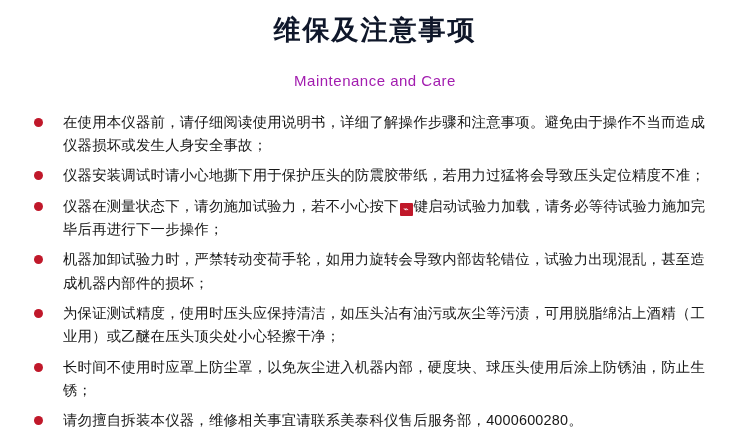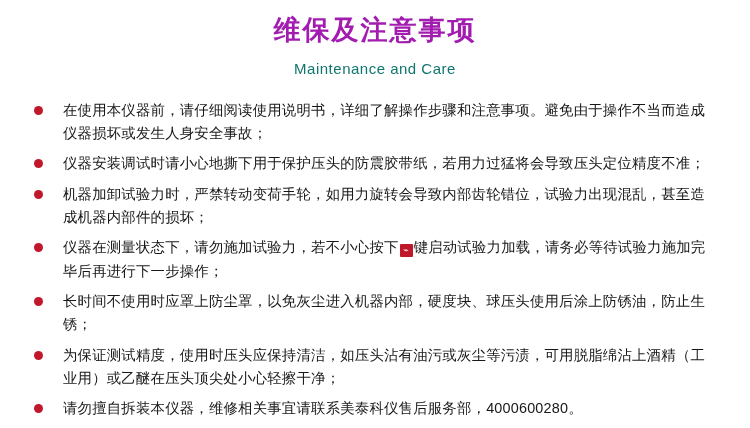--- a/index.html
+++ b/index.html
@@ -21,30 +21,30 @@
     box-sizing: border-box;
     padding: 0;
   }
   .header {
     text-align: center;
     padding-top: 14px;
   }
   .title-cn {
     font-size: 27px;
     font-weight: bold;
-    color: #a21caf;
+    color: #0f172a;
     letter-spacing: 2px;
     line-height: 1.25;
     margin: 0;
   }
   .title-en {
     font-size: 15px;
-    color: #0f766e;
+    color: #a21caf;
     letter-spacing: 0.5px;
-    margin-top: 12px;
+    margin-top: 24px;
     font-weight: normal;
   }
   .list {
     margin: 14px;
     padding: 0;
     list-style: none;
     margin-top: 22px;
   }
   .item {
     display: flex;
@@ -100,37 +100,37 @@
       <span class="item-text">在使用本仪器前，请仔细阅读使用说明书，详细了解操作步骤和注意事项。避免由于操作不当而造成仪器损坏或发生人身安全事故；</span>
     </li>
 
     <li class="item">
       <span class="bullet"></span>
       <span class="item-text">仪器安装调试时请小心地撕下用于保护压头的防震胶带纸，若用力过猛将会导致压头定位精度不准；</span>
     </li>
 
     <li class="item">
       <span class="bullet"></span>
-      <span class="item-text">机器加卸试验力时，严禁转动变荷手轮，如用力旋转会导致内部齿轮错位，试验力出现混乱，甚至造成机器内部件的损坏；</span>
+      <span class="item-text"><span>仪器在测量状态下，请勿施加试验力，若不小心按下</span><span class="load-icon">⌁</span><span>键启动试验力加载，请务必等待试验力施加完毕后再进行下一步操作；</span></span>
     </li>
 
     <li class="item">
       <span class="bullet"></span>
-      <span class="item-text"><span>仪器在测量状态下，请勿施加试验力，若不小心按下</span><span class="load-icon">⌁</span><span>键启动试验力加载，请务必等待试验力施加完毕后再进行下一步操作；</span></span>
+      <span class="item-text">机器加卸试验力时，严禁转动变荷手轮，如用力旋转会导致内部齿轮错位，试验力出现混乱，甚至造成机器内部件的损坏；</span>
     </li>
 
 
     <li class="item">
       <span class="bullet"></span>
-      <span class="item-text">长时间不使用时应罩上防尘罩，以免灰尘进入机器内部，硬度块、球压头使用后涂上防锈油，防止生锈；</span>
+      <span class="item-text">为保证测试精度，使用时压头应保持清洁，如压头沾有油污或灰尘等污渍，可用脱脂绵沾上酒精（工业用）或乙醚在压头顶尖处小心轻擦干净；</span>
     </li>
 
     <li class="item">
       <span class="bullet"></span>
-      <span class="item-text">为保证测试精度，使用时压头应保持清洁，如压头沾有油污或灰尘等污渍，可用脱脂绵沾上酒精（工业用）或乙醚在压头顶尖处小心轻擦干净；</span>
+      <span class="item-text">长时间不使用时应罩上防尘罩，以免灰尘进入机器内部，硬度块、球压头使用后涂上防锈油，防止生锈；</span>
     </li>
 
     <li class="item">
       <span class="bullet"></span>
       <span class="item-text">请勿擅自拆装本仪器，维修相关事宜请联系美泰科仪售后服务部，4000600280。</span>
     </li>
 
   </ul>
 </div>
 

